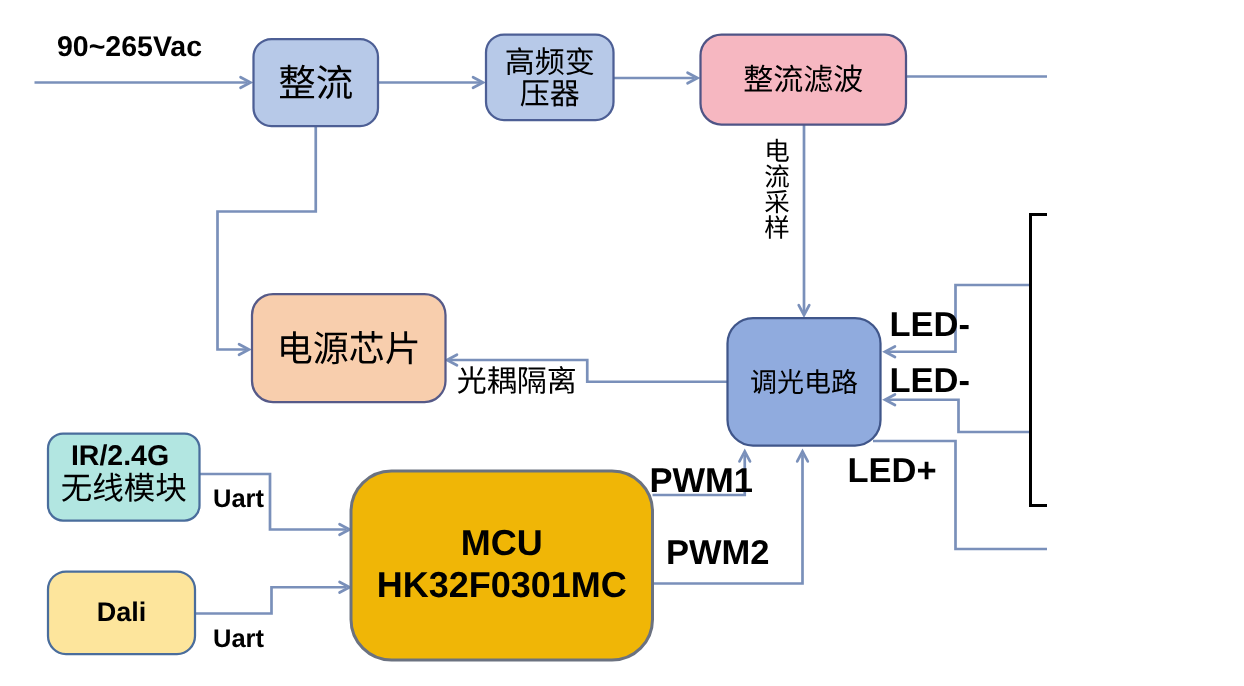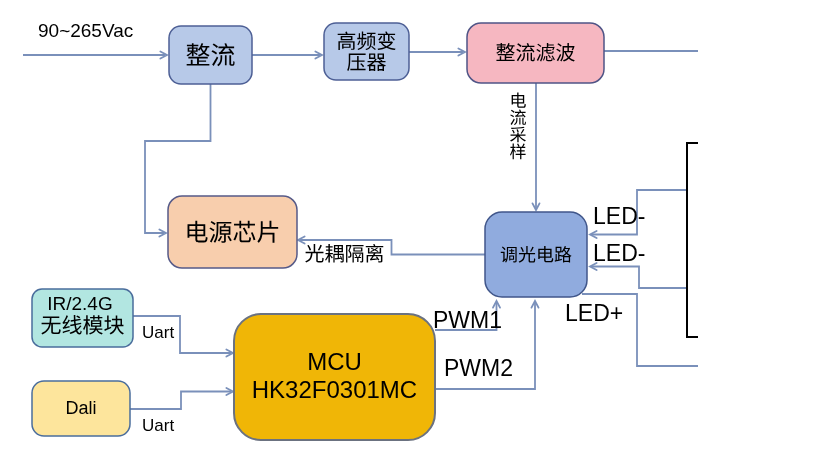--- a/index.html
+++ b/index.html
@@ -1,15 +1,15 @@
 <!DOCTYPE html>
 <html><head><meta charset="utf-8"><title>diagram</title>
 <style>
 html,body{margin:0;padding:0;background:#fff;}
-#wrap{position:relative;width:698px;height:457px;overflow:hidden;}
+#wrap{position:relative;width:698px;height:457px;overflow:hidden;font-weight:bold;}
 </style></head>
 <body>
 <div id="wrap"><svg xmlns="http://www.w3.org/2000/svg" width="829" height="457" viewBox="0 0 829 457" font-family="&quot;Liberation Sans&quot;,sans-serif">
       <defs>
         <path id="u8DEF" d="M156 732H345V556H156ZM38 42 51 -31C157 -6 301 29 438 64L431 131L299 100V279H405C419 265 433 244 441 229C461 238 481 247 501 258V-78H571V-41H823V-75H894V256L926 241C937 261 958 290 973 304C882 338 806 391 743 452C807 527 858 616 891 720L844 741L830 738H636C648 766 658 794 668 823L597 841C559 720 493 606 414 532V798H89V490H231V84L153 66V396H89V52ZM571 25V218H823V25ZM797 672C771 610 736 554 695 504C653 553 620 605 596 655L605 672ZM546 283C599 316 651 355 697 402C740 358 789 317 845 283ZM650 454C583 386 504 333 424 298V346H299V490H414V522C431 510 456 489 467 477C499 509 530 548 558 592C583 547 613 500 650 454Z"></path>
         <path id="u82AF" d="M291 398V56C291 -36 320 -60 430 -60C452 -60 611 -60 636 -60C736 -60 760 -20 771 136C750 141 718 153 700 167C694 35 686 13 632 13C596 13 462 13 434 13C377 13 366 19 366 56V398ZM767 344C816 242 863 108 878 26L953 51C937 133 888 264 837 365ZM153 357C133 257 92 135 37 56L108 20C163 103 200 234 224 336ZM429 524C486 439 544 324 566 253L636 289C612 360 551 471 494 555ZM637 840V710H361V841H287V710H64V637H287V527H361V637H637V526H712V637H936V710H712V840Z"></path>
         <path id="u91C7" d="M801 691C766 614 703 508 654 442L715 414C766 477 828 576 876 660ZM143 622C185 565 226 488 239 436L307 465C293 517 251 592 207 649ZM412 661C443 602 468 524 475 475L548 499C541 548 512 624 482 682ZM828 829C655 795 349 771 91 761C98 743 108 712 110 692C371 700 682 724 888 761ZM60 374V300H402C310 186 166 78 34 24C53 7 77 -22 90 -42C220 21 361 133 458 258V-78H537V262C636 137 779 21 910 -40C924 -20 948 10 966 26C834 80 688 187 594 300H941V374H537V465H458V374Z"></path>
         <path id="u5757" d="M809 379H652C655 415 656 452 656 488V600H809ZM583 829V671H402V600H583V489C583 452 582 415 578 379H372V308H568C541 181 470 63 289 -25C306 -38 330 -65 340 -82C529 12 606 139 637 277C689 110 778 -16 916 -82C927 -61 951 -31 968 -16C833 40 744 157 697 308H950V379H880V671H656V829ZM36 163 66 88C153 126 265 177 371 226L354 293L244 246V528H354V599H244V828H173V599H52V528H173V217C121 196 74 177 36 163Z"></path>
         <path id="u6D41" d="M577 361V-37H644V361ZM400 362V259C400 167 387 56 264 -28C281 -39 306 -62 317 -77C452 19 468 148 468 257V362ZM755 362V44C755 -16 760 -32 775 -46C788 -58 810 -63 830 -63C840 -63 867 -63 879 -63C896 -63 916 -59 927 -52C941 -44 949 -32 954 -13C959 5 962 58 964 102C946 108 924 118 911 130C910 82 909 46 907 29C905 13 902 6 897 2C892 -1 884 -2 875 -2C867 -2 854 -2 847 -2C840 -2 834 -1 831 2C826 7 825 17 825 37V362ZM85 774C145 738 219 684 255 645L300 704C264 742 189 794 129 827ZM40 499C104 470 183 423 222 388L264 450C224 484 144 528 80 554ZM65 -16 128 -67C187 26 257 151 310 257L256 306C198 193 119 61 65 -16ZM559 823C575 789 591 746 603 710H318V642H515C473 588 416 517 397 499C378 482 349 475 330 471C336 454 346 417 350 399C379 410 425 414 837 442C857 415 874 390 886 369L947 409C910 468 833 560 770 627L714 593C738 566 765 534 790 503L476 485C515 530 562 592 600 642H945V710H680C669 748 648 799 627 840Z"></path>
         <path id="u6CE2" d="M92 777C151 745 227 696 265 662L309 722C271 755 194 801 135 830ZM38 506C99 477 177 431 215 398L258 460C219 491 140 535 80 562ZM62 -21 128 -67C180 26 240 151 285 256L226 301C177 188 110 56 62 -21ZM597 625V448H426V625ZM354 695V442C354 297 343 98 234 -42C252 -49 283 -67 296 -79C395 49 420 233 425 381H451C489 277 542 187 611 112C541 53 458 10 368 -20C384 -33 407 -64 417 -82C507 -50 590 -3 663 60C734 -2 819 -50 918 -80C929 -60 950 -31 967 -16C870 10 786 54 715 112C791 194 851 299 886 430L839 451L825 448H670V625H859C843 579 824 533 807 501L872 480C900 531 932 612 957 684L903 698L890 695H670V841H597V695ZM522 381H793C763 294 718 221 662 161C602 223 555 298 522 381Z"></path>

